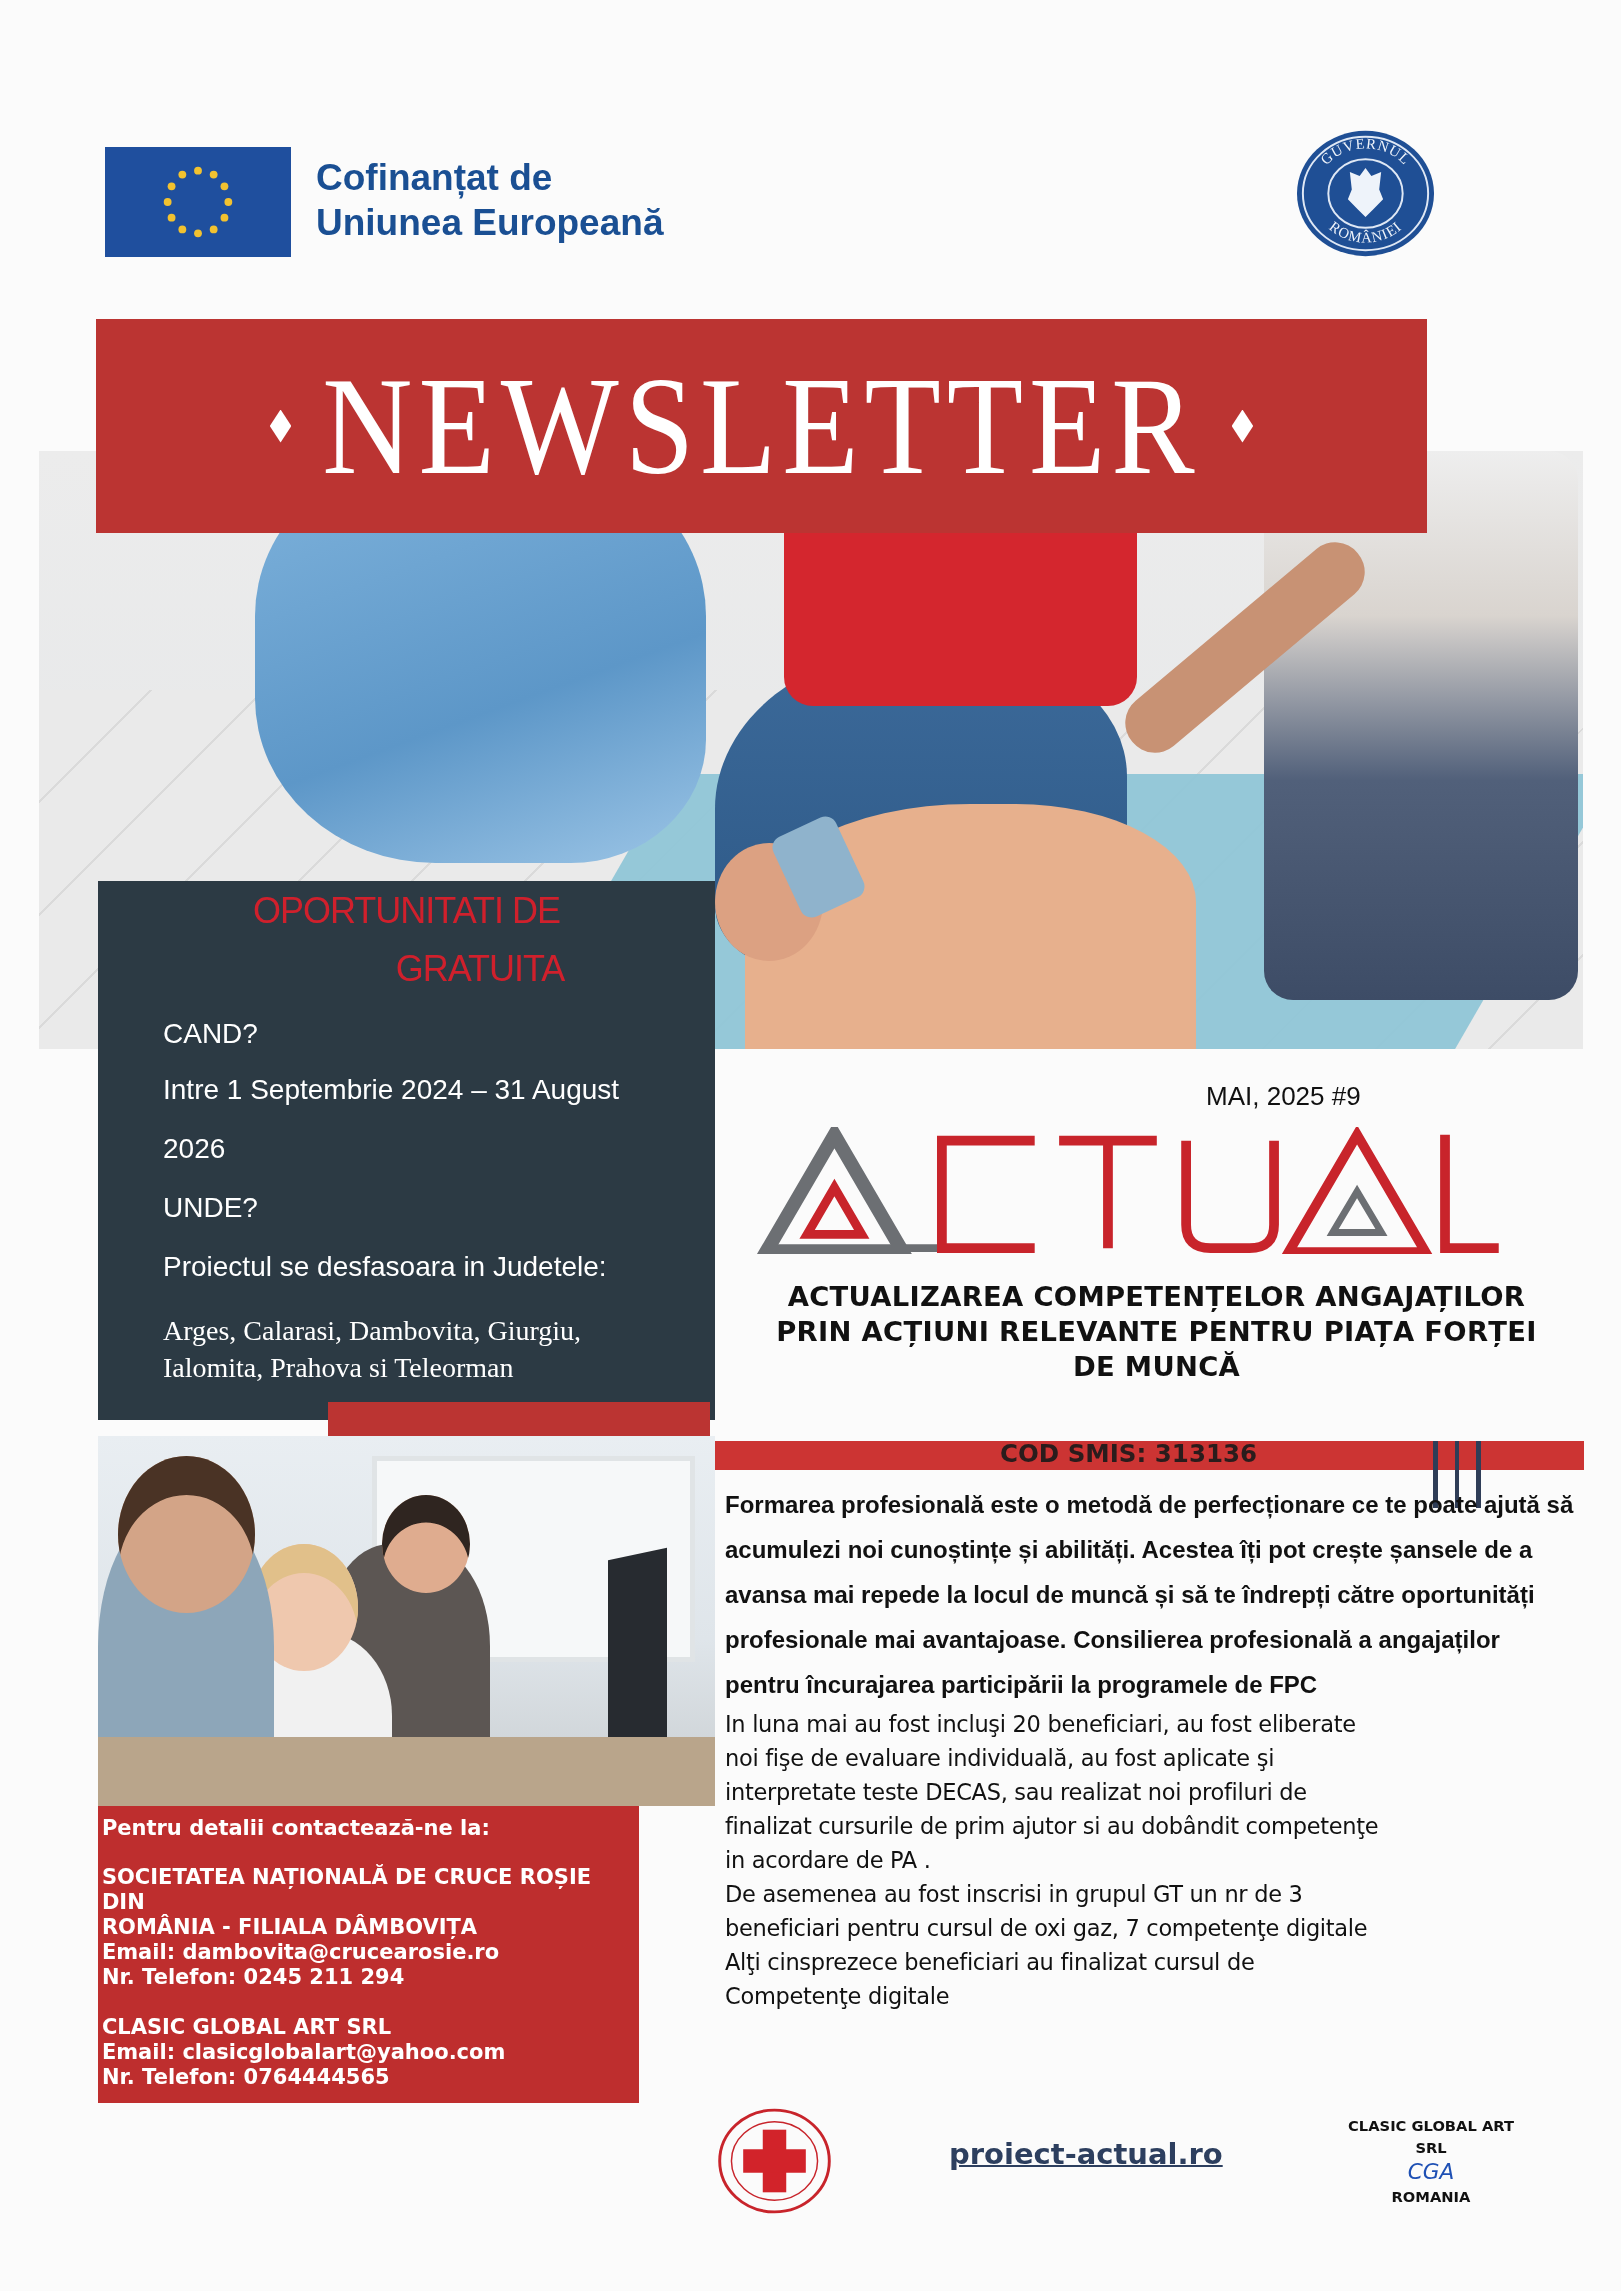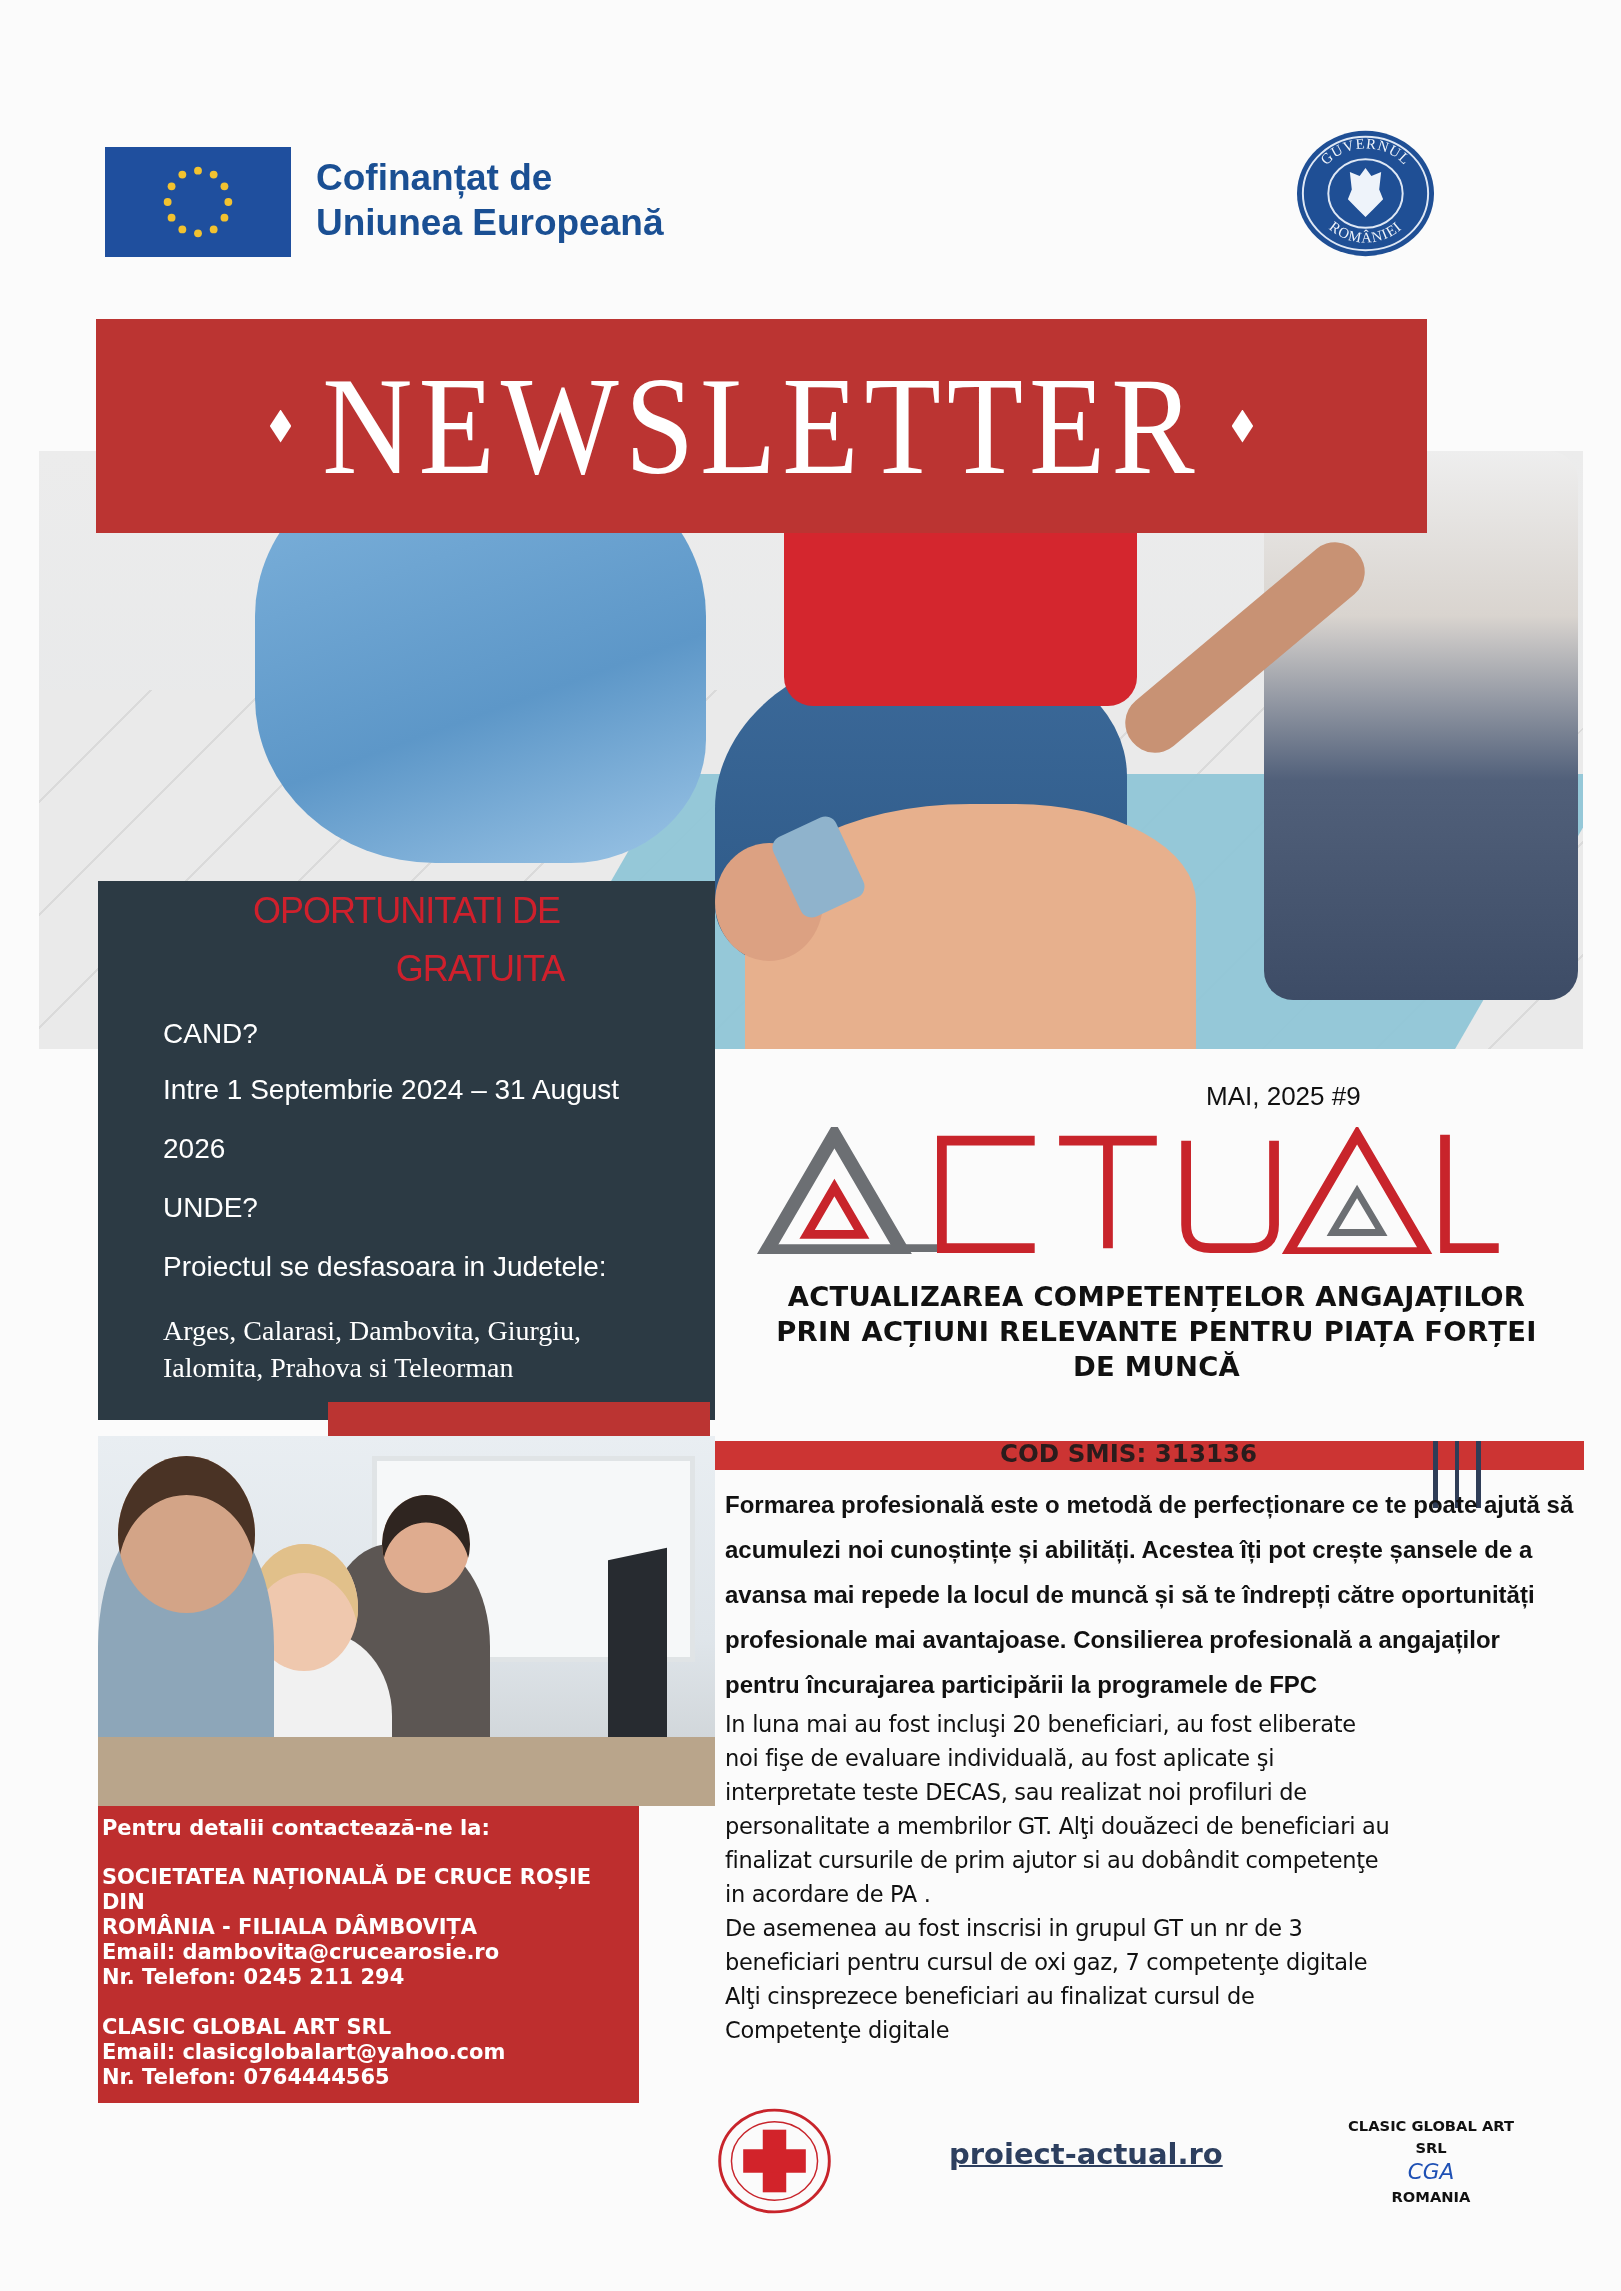--- a/index.html
+++ b/index.html
@@ -206,21 +206,20 @@
   <span style="left:0"></span>
     <span style="left:21.6px"></span>
     <span style="left:43px"></span>
 </div>
 
 <div class="abs body-1">Formarea profesională este o metodă de perfecționare ce te poate ajută să acumulezi noi cunoștințe și abilități. Acestea îți pot crește șansele de a avansa mai repede la locul de muncă și să te îndrepți către oportunități profesionale mai avantajoase. Consilierea profesională a angajaților pentru încurajarea participării la programele de FPC</div>
 <div class="abs body-2">
   <div>In luna mai au fost incluşi  20 beneficiari, au fost eliberate</div>
   <div>noi fişe de evaluare individuală, au fost aplicate şi</div>
   <div>interpretate teste DECAS, sau realizat noi profiluri de</div>
-  <div>personalitate a membrilor GT. Alţi douăzeci de beneficiari au</div>
   <div>finalizat cursurile de prim ajutor si au dobândit competenţe</div>
   <div>in acordare de PA .</div>
   <div>De asemenea au fost inscrisi in grupul GT un nr de 3</div>
   <div>beneficiari pentru cursul de oxi gaz, 7 competenţe digitale</div>
   <div>Alţi cinsprezece beneficiari au  finalizat cursul de</div>
   <div>Competenţe digitale</div>
 </div>
 
 <div class="abs class-photo">
   <div class="window"></div>

